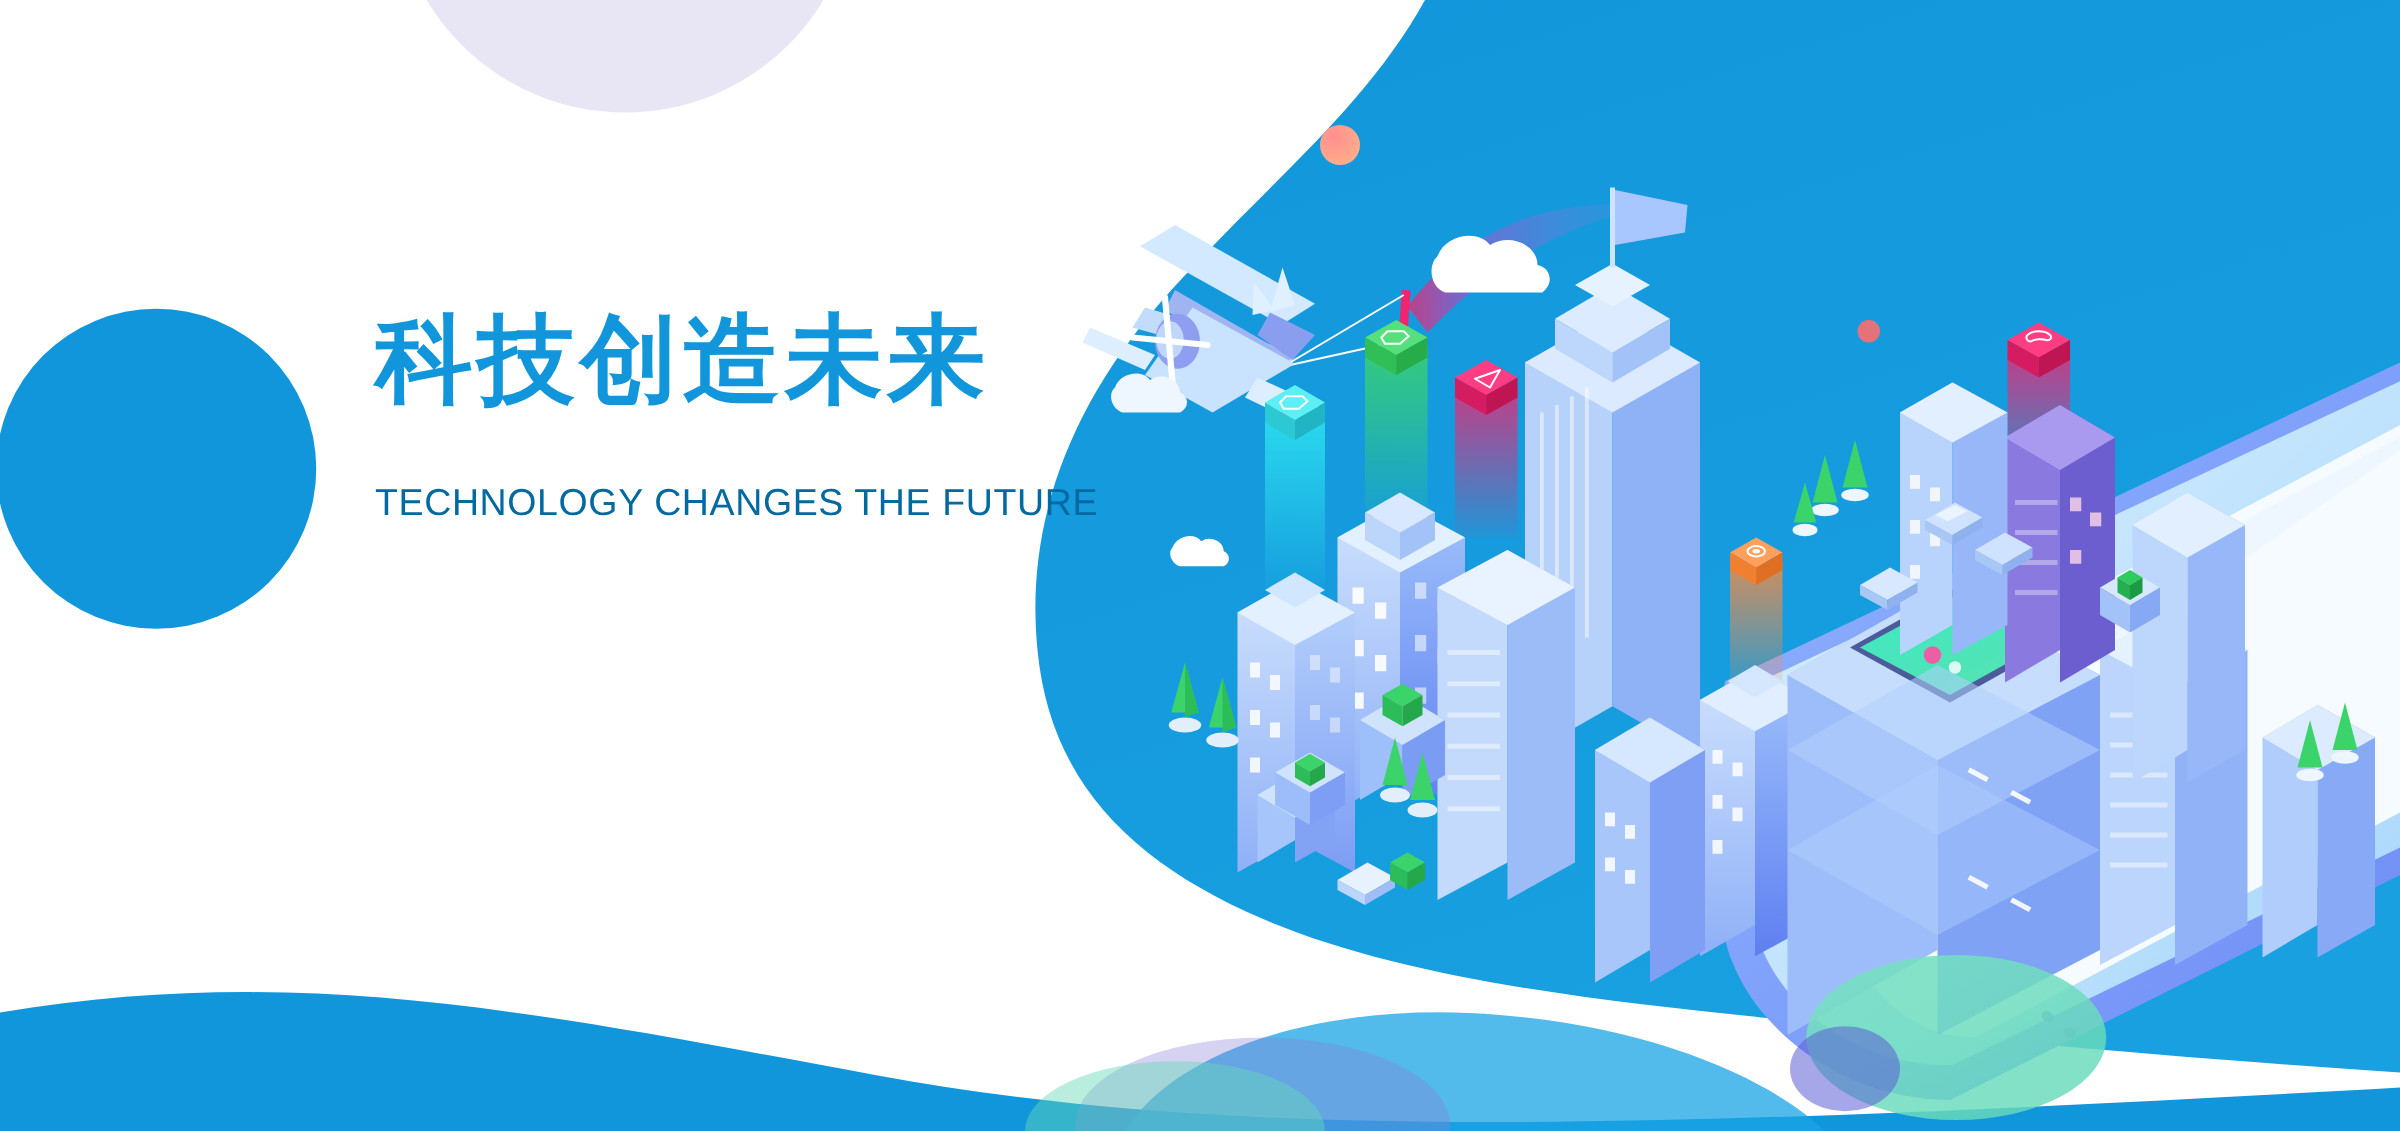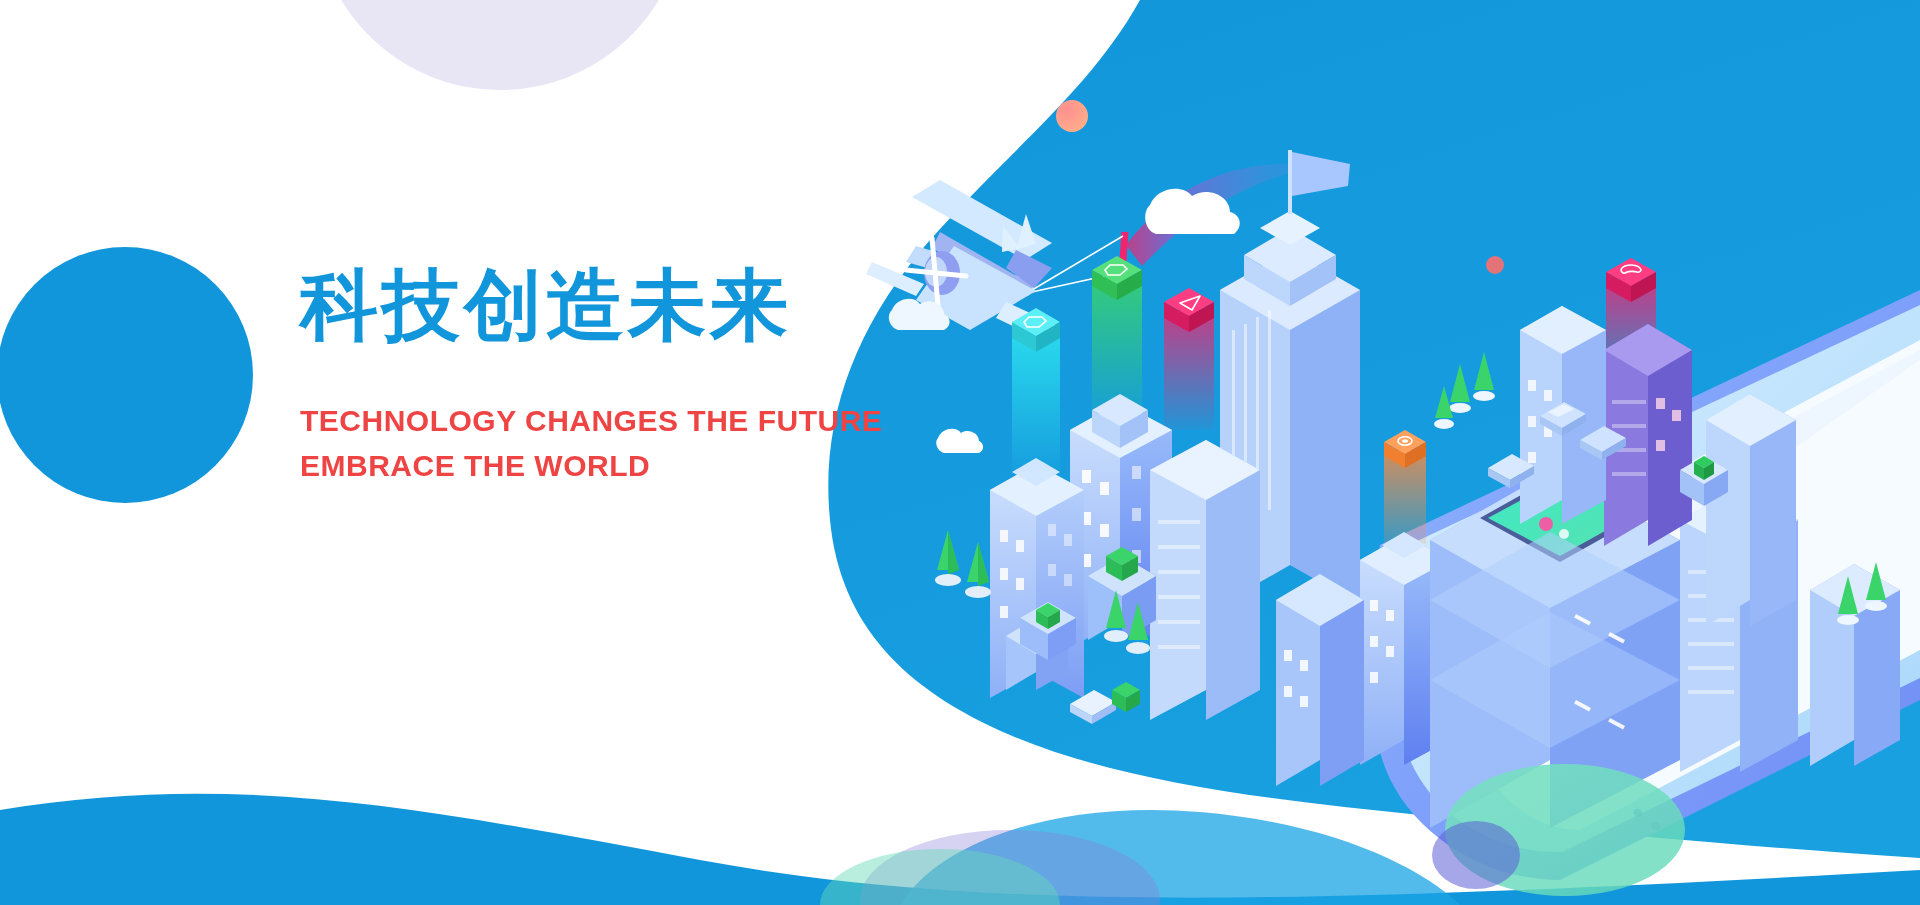--- a/index.html
+++ b/index.html
@@ -6,26 +6,26 @@
   * { margin:0; padding:0; box-sizing:border-box; }
   html,body { width:1920px; height:905px; overflow:hidden; background:#ffffff;
               font-family:"Liberation Sans","DejaVu Sans",sans-serif; }
 
   #stage { position:relative; width:1920px; height:905px; overflow:hidden; background:#ffffff; }
 
   
   .bg-svg { position:absolute; inset:0; width:1920px; height:905px; }
 
   
-  .copy { position:absolute; left:300px; top:254px; width:640px; z-index:30; }
+  .copy { position:absolute; left:300px; top:236px; width:640px; z-index:30; }
   .headline { font-size:78px; font-weight:bold; color:#1296db; line-height:1.33;
               letter-spacing:4px; white-space:nowrap; }
   .headline .ln { display:block; }
-  .sub { margin-top:40px; font-size:30px; color:#ef4444; line-height:1.52;
-         letter-spacing:0.5px; font-weight:700; }
+  .sub { margin-top:40px; font-size:30px; color:#0369a1; line-height:1.52;
+         letter-spacing:0.5px; font-weight:400; }
   .sub .ln { display:block; white-space:nowrap; }
 
   
   .illo { position:absolute; left:820px; top:0; width:1100px; height:905px; z-index:20; }
 </style>
 </head>
 <body>
 
 <div id="stage">
 
@@ -63,21 +63,20 @@
       <circle cx="1495" cy="265" r="9" fill="#fb6e6e" opacity="0.9"></circle>
     </g>
   </svg>
 
   <div class="copy">
     <h1 class="headline">
       <span class="ln">科技创造未来</span>
     </h1>
     <div class="sub">
       <span class="ln">TECHNOLOGY CHANGES THE FUTURE</span>
-      <span class="ln">EMBRACE THE WORLD</span>
     </div>
   </div>
 
   <svg class="illo" viewBox="0 0 1100 905" preserveAspectRatio="none">
     <defs>
       <linearGradient id="phoneBody" x1="0" y1="0" x2="1" y2="1">
         <stop offset="0" stop-color="#8fb4ff"></stop>
           <stop offset="1" stop-color="#6f8cf5"></stop>
       </linearGradient>
       <linearGradient id="phoneScreen" x1="0" y1="0" x2="1" y2="1">

